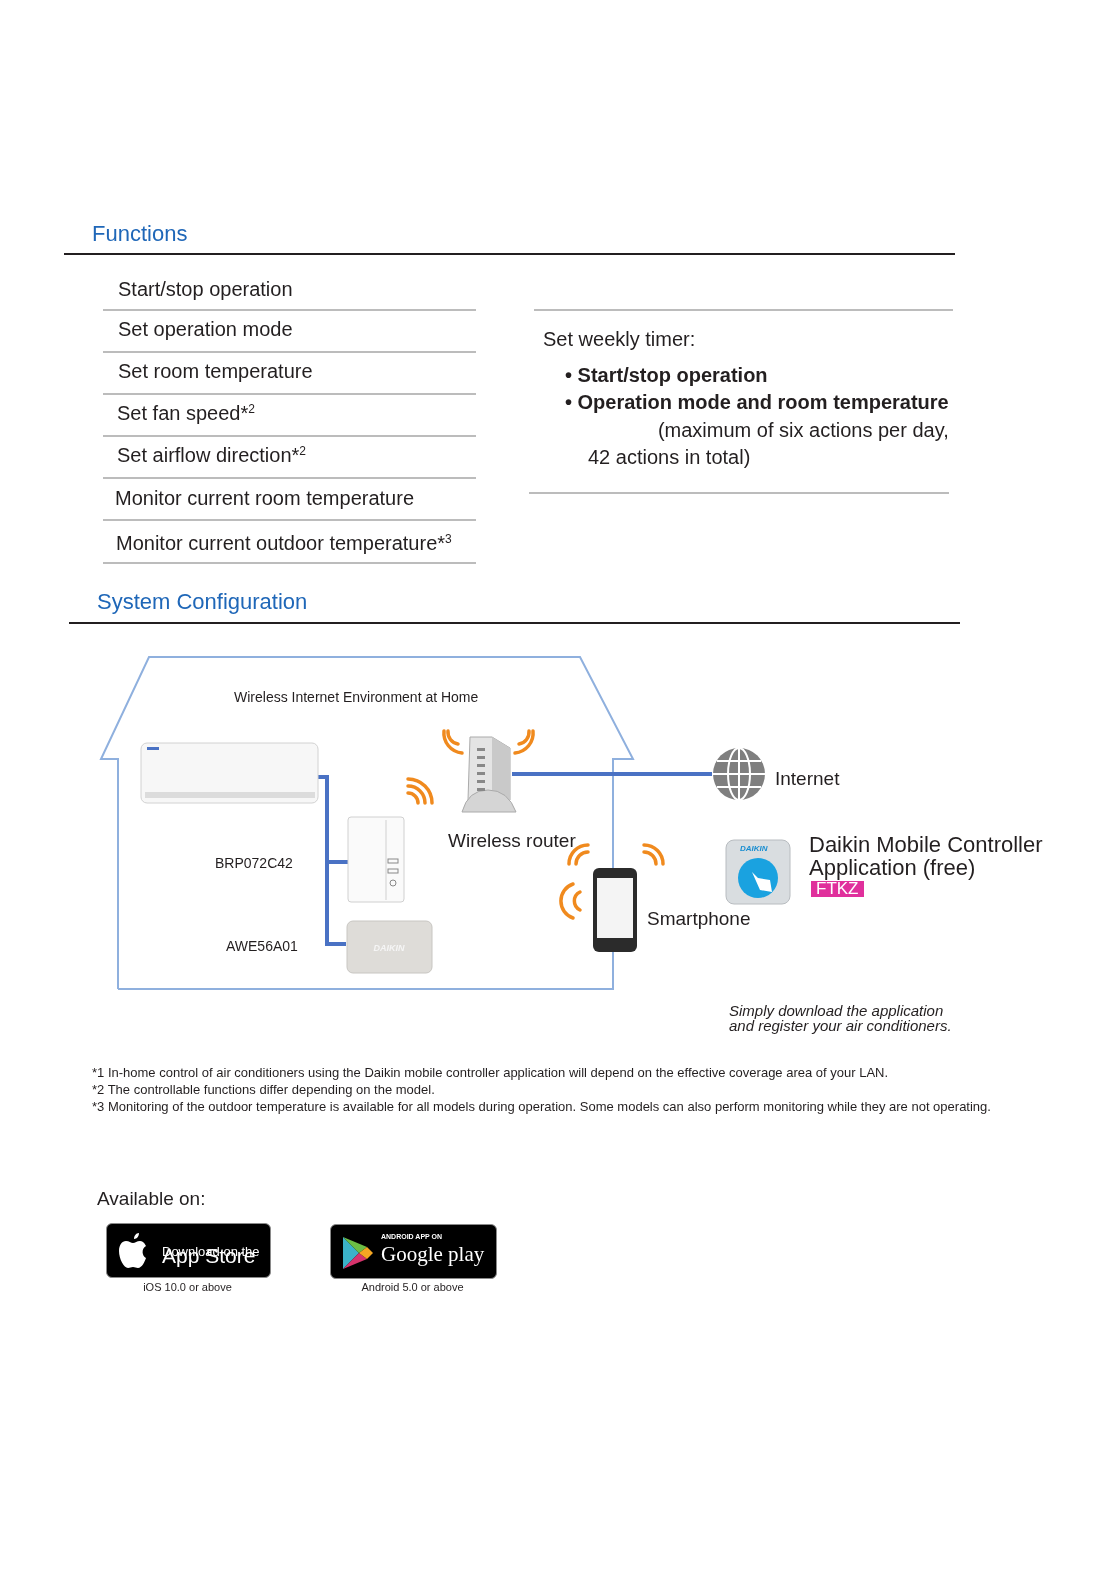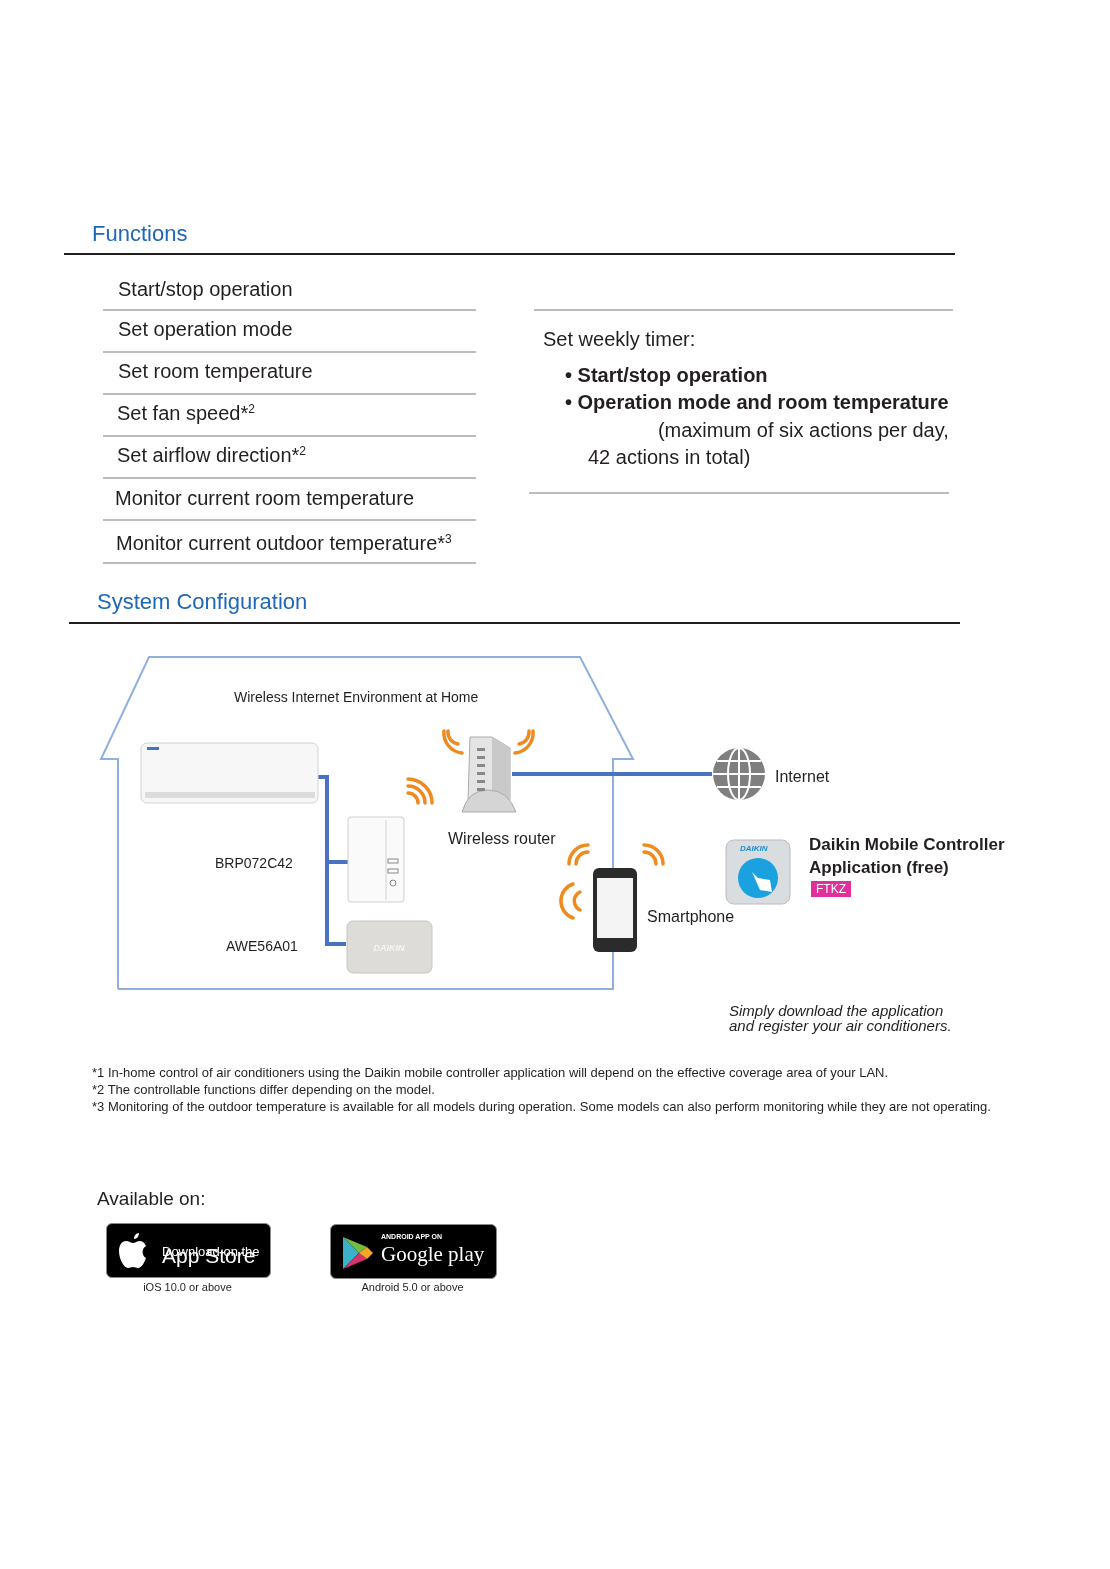--- a/index.html
+++ b/index.html
@@ -8,21 +8,21 @@
   .section-title { position:absolute; color:#1f67b8; font-size:22px;margin-left:24px; }
   .rule-dark { position:absolute; height:2px; background:#231f20; }
   .rule-gray { position:absolute; height:2px; background:#bcbcbc; }
   .func-item { position:absolute; left:103px; width:373px; font-size:20px; color:#231f20; }
   .func-item sup { font-size:12px; vertical-align:7px; }
   .timer { position:absolute; left:543px; top:326px; font-size:20px; line-height:27.5px; }
   .timer .b { padding-left:22px;font-weight:bold; }
   .timer .c { padding-left:40px;text-align:right; }
   .timer .d { padding-left:45px; }
   .lbl { position:absolute; font-size:14px; }
-  .small { position:absolute; font-size:16px; }
+  .small { position:absolute; font-size:19px; }
   .notes { position:absolute; left:92px; top:1064px; font-size:13px; line-height:17px; color:#231f20; }
   .store-btn { position:absolute; background:#000; border-radius:6px; border:1px solid #8a8a8a; color:#fff; }
   .cap { position:absolute; font-size:11px; color:#231f20; text-align:center; }
 </style>
 </head>
 <body>
 
 <div class="section-title" style="left:68px; top:221px;">Functions</div>
 <div class="rule-dark" style="left:64px; top:253px; width:891px;"></div>
 
@@ -138,25 +138,25 @@
   </g>
 </svg>
 
 <div class="lbl" style="left:234px; top:689px;">Wireless Internet Environment at Home</div>
 <div class="small" style="left:448px; top:830px;">Wireless router</div>
 <div class="small" style="left:775px; top:768px;">Internet</div>
 <div class="lbl" style="left:215px; top:855px;">BRP072C42</div>
 <div class="lbl" style="left:226px; top:938px;">AWE56A01</div>
 <div class="small" style="left:647px; top:908px;">Smartphone</div>
 
-<div class="abs" style="left:809px; top:833px; font-size:17px; font-weight:bold; line-height:23px;">
+<div class="abs" style="left:809px; top:833px; font-size:22px; font-weight:normal; line-height:23px;">
   <div>Daikin Mobile Controller</div>
   <div>Application (free)</div>
 </div>
-<div class="abs" style="left:811px; top:881px; background:#e0309c; color:#fff; font-size:12px; padding:1px 5px; line-height:14px;">FTKZ</div>
+<div class="abs" style="left:811px; top:881px; background:#e0309c; color:#fff; font-size:17px; padding:1px 5px; line-height:14px;">FTKZ</div>
 <div class="abs" style="left:729px; top:1003px; font-size:15px; line-height:15px;font-style:italic;">
   <div>Simply download the application</div>
   <div>and register your air conditioners.</div>
 </div>
 
 <div class="notes">
   <div>*1 In-home control of air conditioners using the Daikin mobile controller application will depend on the effective coverage area of your LAN.</div>
   <div>*2 The controllable functions differ depending on the model.</div>
   <div>*3 Monitoring of the outdoor temperature is available for all models during operation. Some models can also perform monitoring while they are not operating.</div>
 </div>

